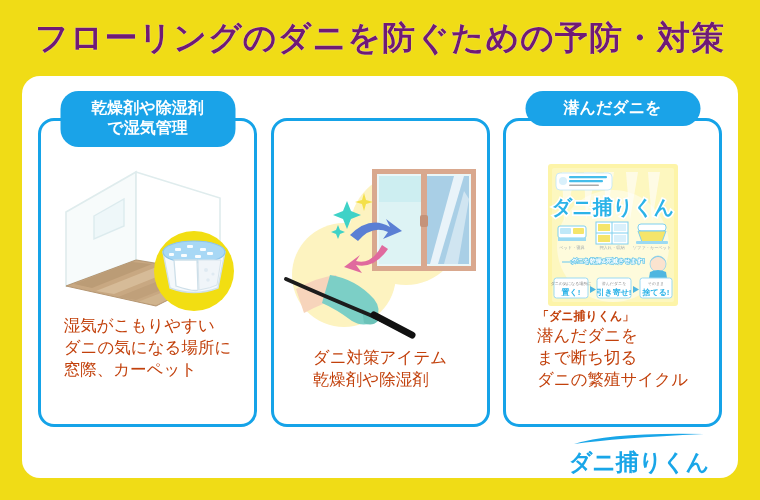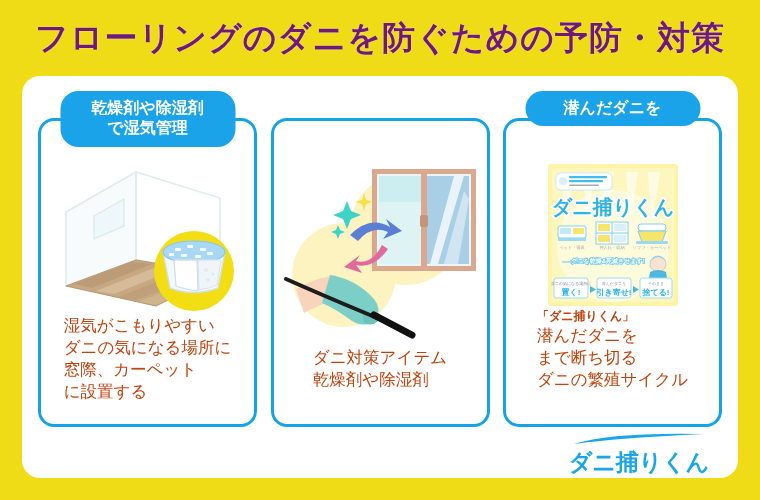--- a/index.html
+++ b/index.html
@@ -191,21 +191,20 @@
             <circle cx="160" cy="116" r="1.8"></circle>
           </g>
         </g>
       </svg>
     </div>
 
     <div class="card-body">
       <div>湿気がこもりやすい</div>
       <div>ダニの気になる場所に</div>
       <div>窓際、カーペット</div>
-      <div>に設置する</div>
     </div>
   </div>
 
   <div class="card card-2">
 
     <div class="card-figure">
       <svg class="illus" width="205" height="190" viewBox="0 0 205 190">
 
         <circle cx="128" cy="72" r="56" fill="#fdf3c0"></circle>
         <circle cx="66" cy="118" r="52" fill="#fdf3c0"></circle>

